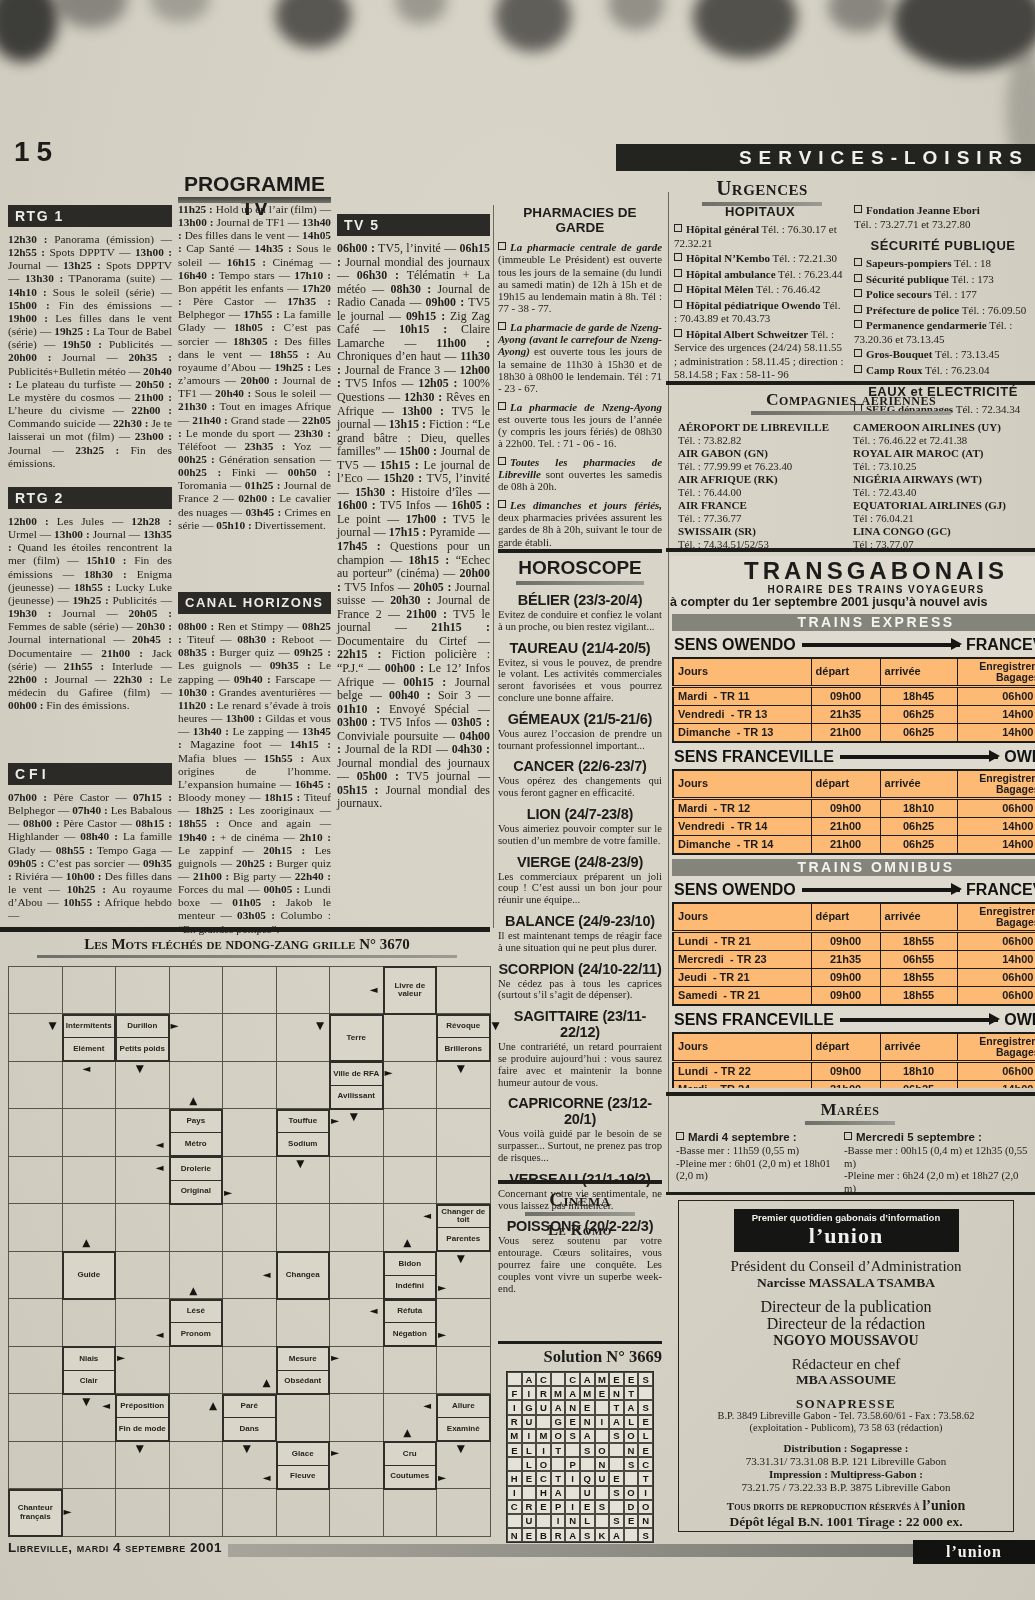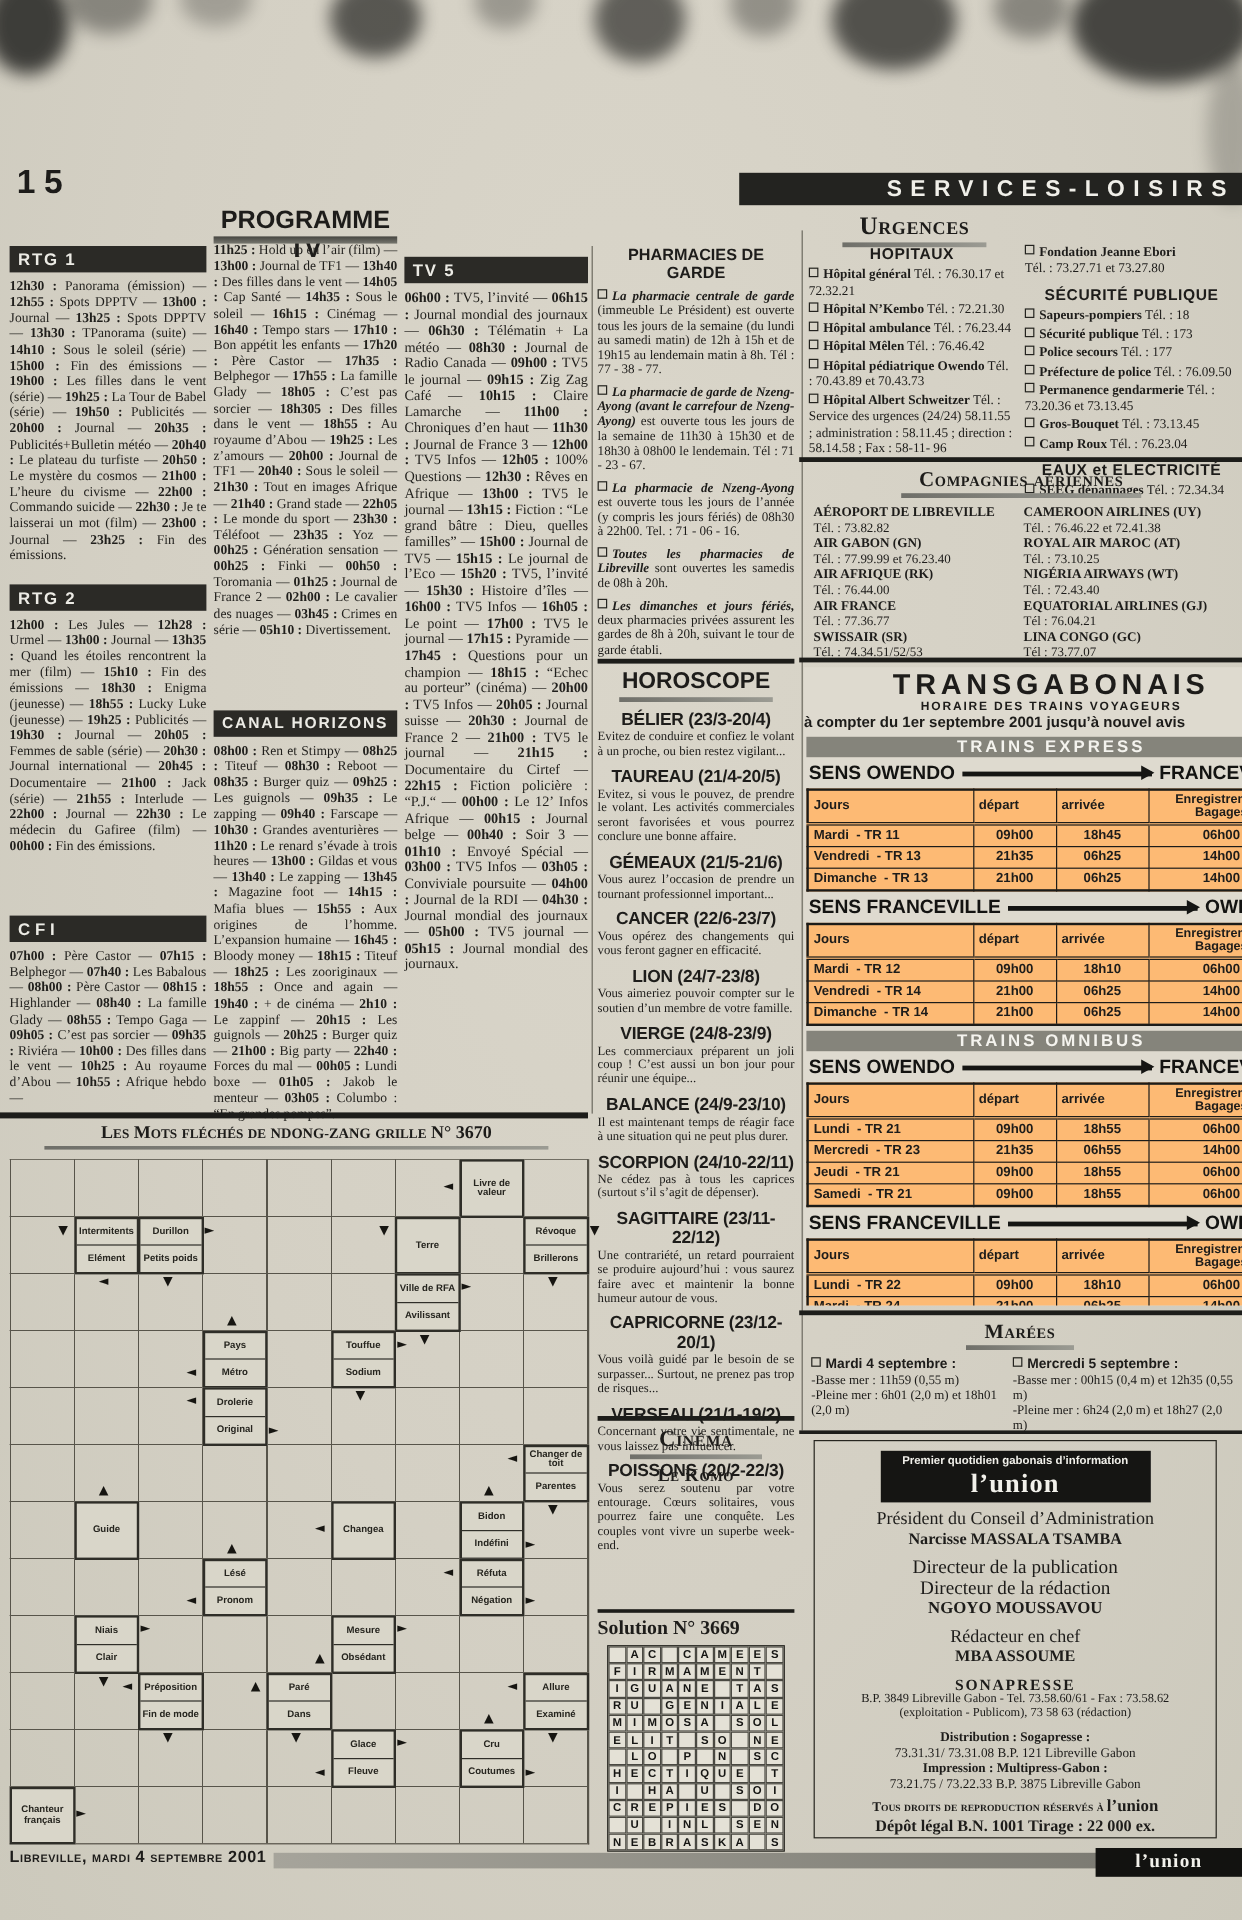--- a/index.html
+++ b/index.html
@@ -165,21 +165,21 @@
   <div class="thickrule" style="left:498px;top:1180px;width:164px;height:4px;"></div>
 
   <div class="abs" style="left:498px;top:1189px;width:164px;">
     <div class="sctitle" style="font-size:19px;">Cinéma</div>
     <div class="gbar" style="width:110px;margin:1px auto 6px auto;"></div>
     <div class="sctitle" style="font-size:15px;margin-bottom:8px;">Le Komo</div>
   </div>
   <div class="thickrule" style="left:498px;top:1341px;width:164px;height:3px;"></div>
 
   <div class="abs" style="left:498px;top:1347px;width:164px;">
-    <div style="text-align:left;font:700 16.5px 'Liberation Serif',serif;">Solution N° 3669</div>
+    <div style="text-align:right;font:700 16.5px 'Liberation Serif',serif;">Solution N° 3669</div>
     <div id="sol-grid">
         <div class="sol-cell sol-black"></div>
         <div class="sol-cell">A</div>
         <div class="sol-cell">C</div>
         <div class="sol-cell sol-black"></div>
         <div class="sol-cell">C</div>
         <div class="sol-cell">A</div>
         <div class="sol-cell">M</div>
         <div class="sol-cell">E</div>
         <div class="sol-cell">E</div>

